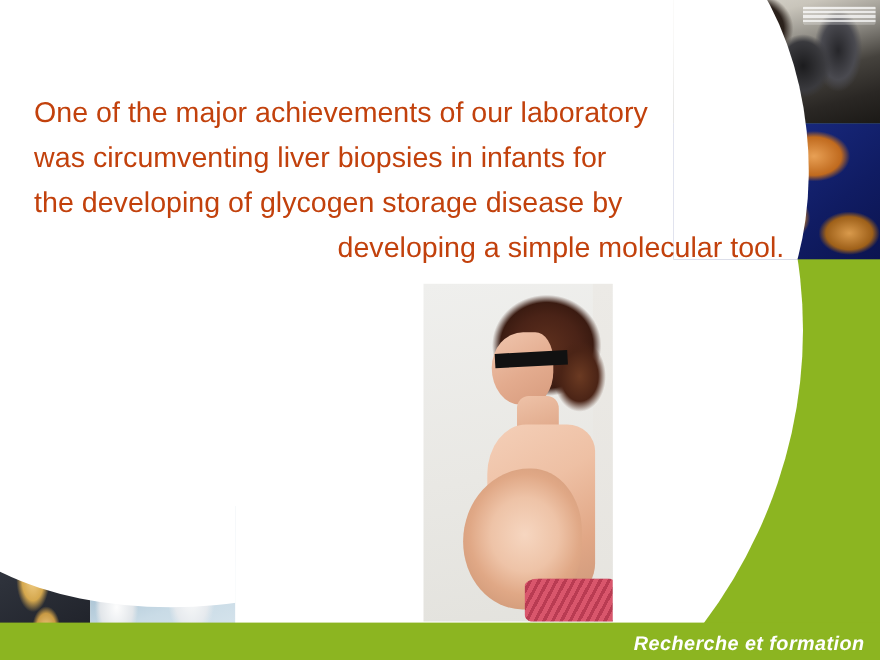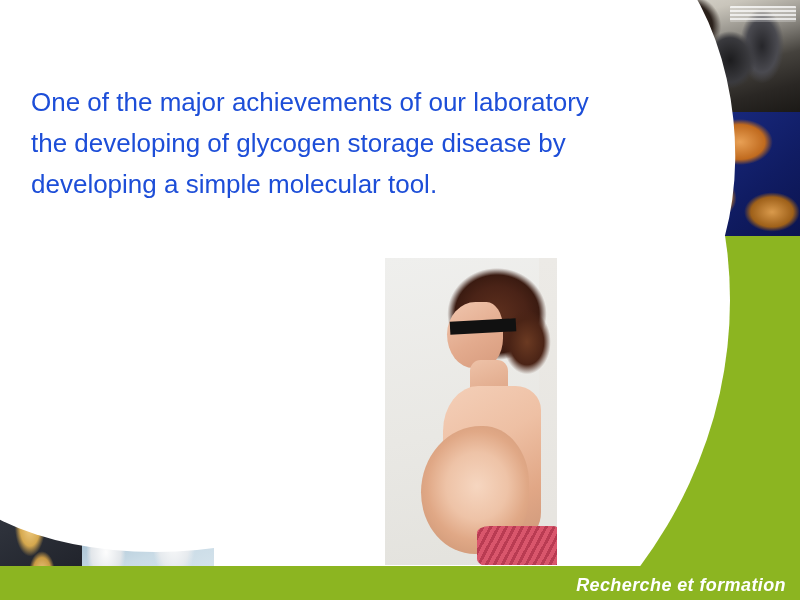--- a/index.html
+++ b/index.html
@@ -171,29 +171,29 @@
     letter-spacing: .4px;
     white-space: nowrap;
   }
 
   
   .body-text {
     position: absolute;
     left: 31px;
     top: 82px;
     width: 682px;
-    color: #1d4ed8;
+    color: #c2410c;
     font-family: "Liberation Sans", sans-serif;
     font-size: 26px;
     line-height: 41px;
     text-align: justify;
     text-justify: inter-word;
   }
   .body-text .last-line {
-    text-align: left;
+    text-align: right;
   }
 
   
   .clinical-photo {
     position: absolute;
     left: 385px;
     top: 258px;
     width: 172px;
     height: 307px;
     overflow: hidden;
@@ -281,20 +281,21 @@
   <div class="collage-bottom">
     <div class="ph ph-insect"></div>
     <div class="ph ph-lab">
       <div class="tag"></div>
     </div>
     <div class="mask"></div>
   </div>
 
   <div class="body-text">
     <div>One of the major achievements of our laboratory</div>
+    <div>was circumventing liver biopsies in infants for</div>
     <div>the developing of glycogen storage disease by</div>
     <div class="last-line">developing a simple molecular tool.</div>
   </div>
 
   <div class="clinical-photo">
     <div class="cp-bg-right"></div>
     <div class="cp-hair"></div>
     <div class="cp-face"></div>
     <div class="cp-hair-2"></div>
     <div class="cp-eyebar"></div>

